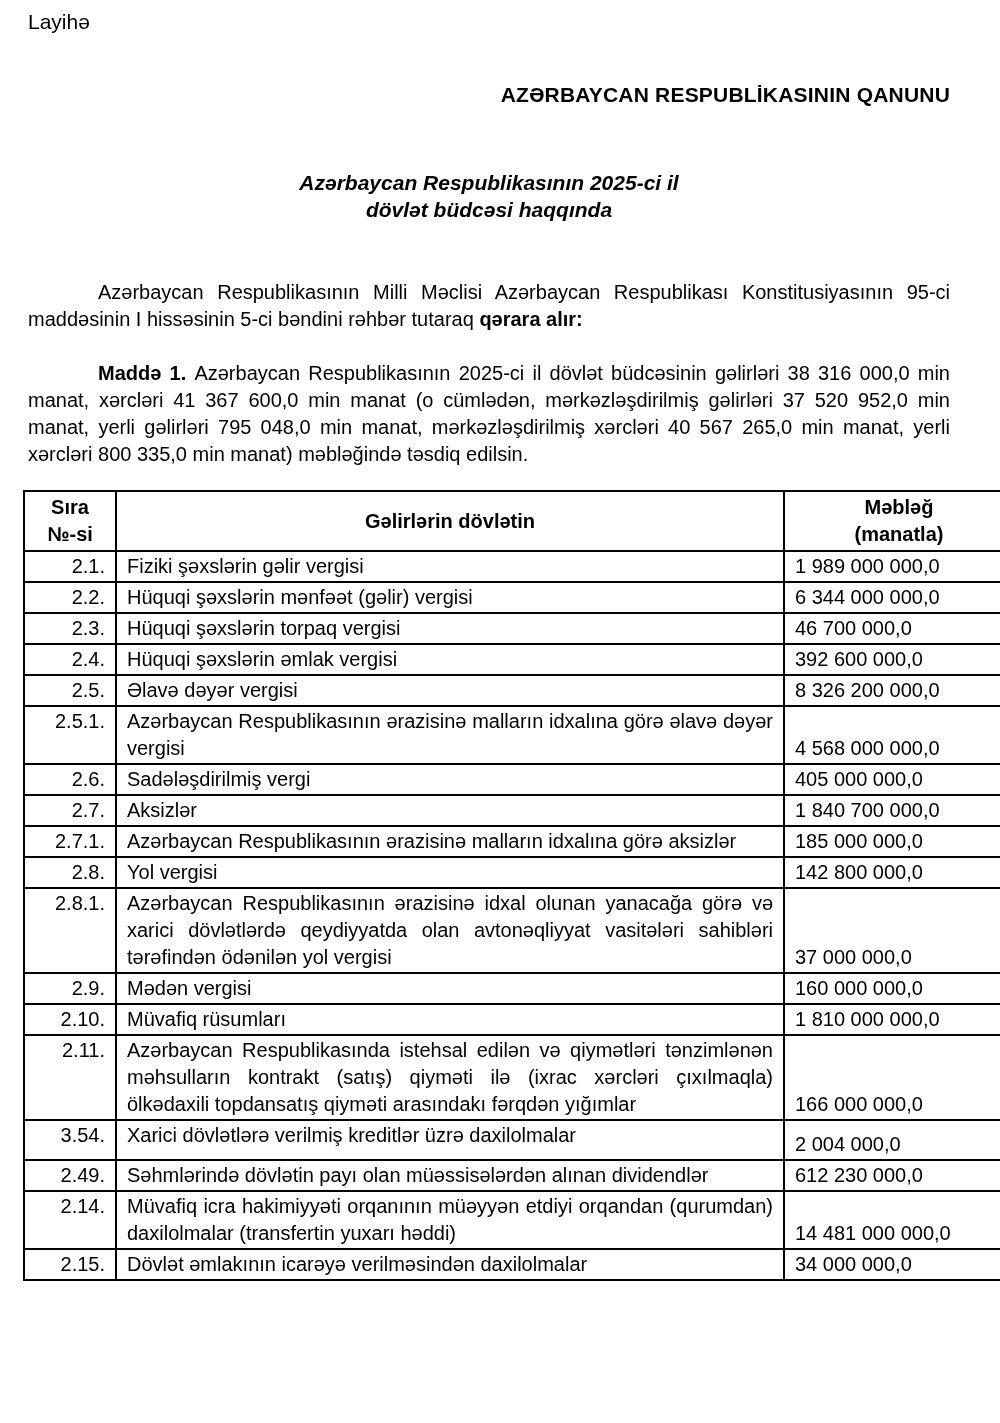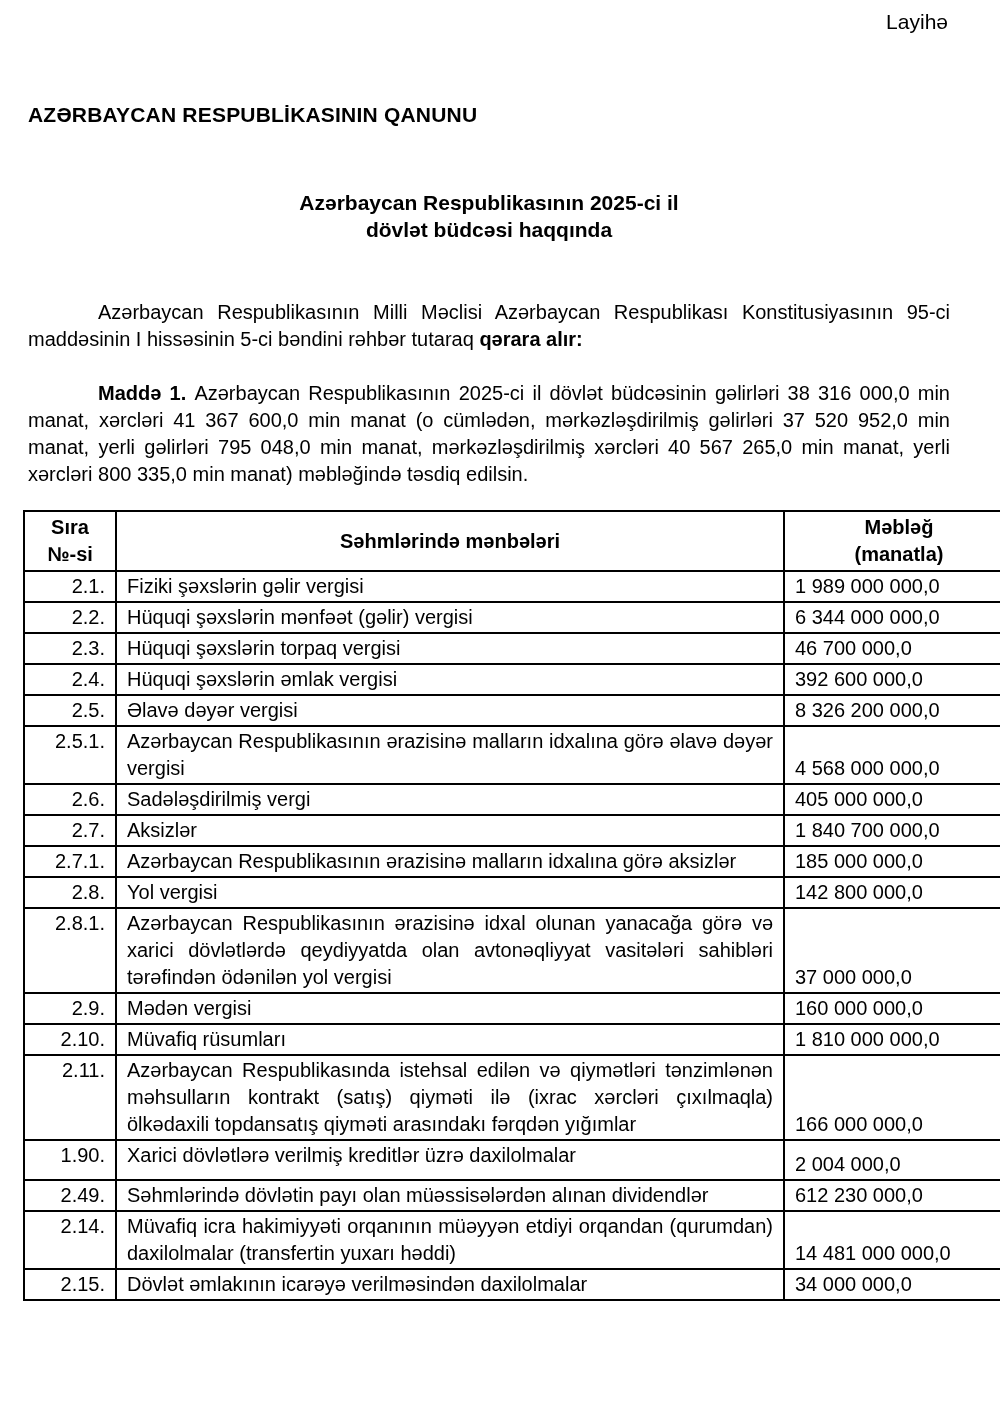--- a/index.html
+++ b/index.html
@@ -4,35 +4,37 @@
 <style>
   html, body { margin: 0; padding: 0; }
   body {
     width: 1000px; height: 1423px; overflow: hidden;
     background: #ffffff; color: #000000;
     font-family: "Liberation Sans", sans-serif;
     font-size: 20px; line-height: 27px;
   }
   .doc-tag {
     margin: 8px 52px 8px 0;
+    text-align: left;
+    font-size: 21px;
+    padding-left: 28px;
+  }
+  .title {
+    margin: 46px 50px 0 28px;
     text-align: right;
-    font-size: 21px;
-  }
-  .title {
-    margin: 66px 50px 0 28px;
-    text-align: left;
     font-weight: bold;
     font-size: 21px;
     letter-spacing: 0.2px;
   }
   .subtitle {
     margin: 61px 50px 0 28px;
     text-align: center;
     font-weight: bold;
     font-size: 21px;
+    font-style: italic;
   }
   .paragraphs { margin: 0 50px 1px 28px; }
   .paragraphs p {
     margin: 27px 0 0 0;
     text-align: justify;
     text-indent: 70px;
   }
   .paragraphs p.first { margin-top: 56px; }
   .paragraphs p .b { font-weight: bold; }
   table.rev {
@@ -85,21 +87,21 @@
       <col class="c-no">
         <col class="c-src">
         <col class="c-amt">
     </colgroup>
     <thead>
       <tr>
         <th>
           <span>Sıra</span><br>
           <span>№-si</span>
         </th>
-        <th>Səhmlərində mənbələri</th>
+        <th>Gəlirlərin dövlətin</th>
         <th>
           <span>Məbləğ</span><br>
           <span>(manatla)</span>
         </th>
       </tr>
     </thead>
     <tbody id="table-body">
         <tr>
           <td class="no">2.1.</td>
           <td class="src">Fiziki şəxslərin gəlir vergisi</td>
@@ -164,21 +166,21 @@
           <td class="no">2.10.</td>
           <td class="src">Müvafiq rüsumları</td>
           <td class="amt">1 810 000 000,0</td>
         </tr>
         <tr>
           <td class="no">2.11.</td>
           <td class="src">Azərbaycan Respublikasında istehsal edilən və qiymətləri tənzimlənən məhsulların kontrakt (satış) qiyməti ilə (ixrac xərcləri çıxılmaqla) ölkədaxili topdansatış qiyməti arasındakı fərqdən yığımlar</td>
           <td class="amt">166 000 000,0</td>
         </tr>
         <tr class="tall">
-          <td class="no">1.90.</td>
+          <td class="no">3.54.</td>
           <td class="src">Xarici dövlətlərə verilmiş kreditlər üzrə daxilolmalar</td>
           <td class="amt">2 004 000,0</td>
         </tr>
         <tr>
           <td class="no">2.49.</td>
           <td class="src">Səhmlərində dövlətin payı olan müəssisələrdən alınan dividendlər</td>
           <td class="amt">612 230 000,0</td>
         </tr>
         <tr>
           <td class="no">2.14.</td>

